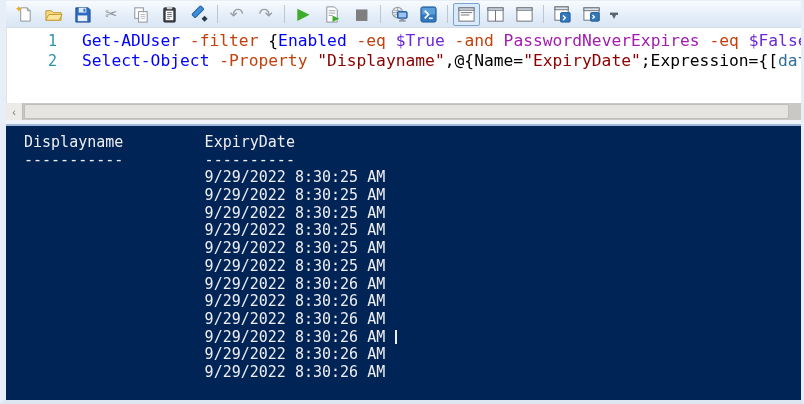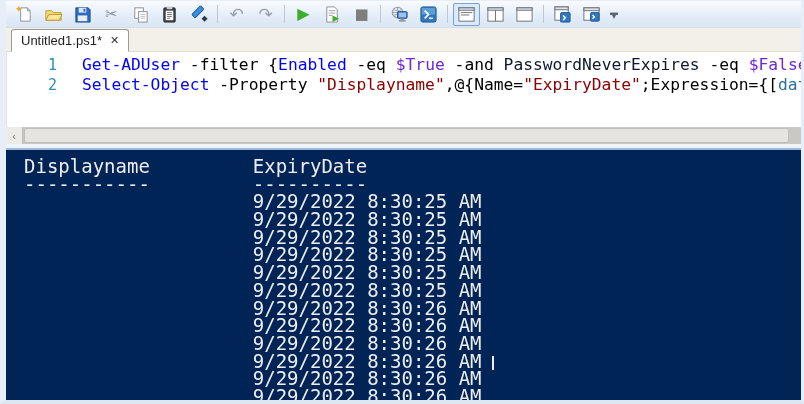--- a/index.html
+++ b/index.html
@@ -45,23 +45,23 @@
   
   .editor {
     flex:0 0 75px; background:#FFFFFF; overflow:hidden;
     font-family:"DejaVu Sans Mono", monospace; font-size:16.3px;
     padding-top:3px; border-left:1px solid #E4E2DA;
   }
   .code-line { display:flex; height:20px; line-height:20px; white-space:pre; }
   .lineno { width:50px; text-align:right; color:#2B91AF; font-size:15px; flex:0 0 50px; }
   .codetext { padding-left:25px; white-space:pre; }
   .tk-cmd   { color:#0000FF;margin-top:20px; }
-  .tk-param { color:#000000; }
+  .tk-param { color:#c2410c; }
   .tk-var   { color:#6d28d9; }
-  .tk-arg   { color:#0f172a; }
+  .tk-arg   { color:#a21caf; }
   .tk-str   { color:#8B0000; }
   .tk-type  { color:#2E6E9E; }
   .tk-plain { color:#000000; }
   
   .hscroll {
     flex:0 0 17px; background:#C9C8C5; display:flex; align-items:center; position:relative;
   }
   .hscroll-btn {
     width:17px; height:17px; background:#EDEBE7; color:#7A7A7A;
     display:flex; align-items:center; justify-content:center; font-size:11px;
@@ -69,21 +69,21 @@
   }
   .hscroll-thumb {
     position:absolute; left:18px; right:12px; top:1px; height:15px;
     background:#E6E4E0; border:1px solid #BFBEBB; border-radius:2px;
   }
   
   .splitter { flex:0 0 6px; background:#EFF4FA; border-bottom:2px solid #9FB8D8; }
   
   .console {
     flex:1 1 auto; background:#012456; color:#EEEDF0; overflow:hidden;
-    font-family:"DejaVu Sans Mono", monospace; font-size:19px;
+    font-family:"DejaVu Sans Mono", monospace; font-size:15px;
     padding:8px 0 0 18px;
   }
   .crow { white-space:pre; height:17.7px; line-height:17.7px; }
   .cursor {
     display:inline-block; width:0; height:14px;
     border-left:2px solid #EEEDF0; margin-left:10px; vertical-align:-2px;
   }
 </style>
 </head>
 <body>
@@ -241,26 +241,20 @@
             <path d="M11 10.5l2 2-2 2" fill="none" stroke="#fff" stroke-width="1.4"></path>
           </svg>
         </span>
       </div>
       <div class="overflow-btn">
         <span style="font-size:8px;line-height:3px;">▬</span>
         <span>▾</span>
       </div>
     </div>
 
-  <div class="tabbar">
-    <div class="tab">
-      <span class="tab-label">Untitled1.ps1*</span>
-      <span class="tab-close">✕</span>
-    </div>
-  </div>
 
   <div class="editor">
       <div class="code-line"><span class="lineno">1</span><span class="codetext"><span class="tk-cmd">Get-ADUser</span><span class="tk-plain"> </span><span class="tk-param">-filter</span><span class="tk-plain"> {</span><span class="tk-cmd">Enabled</span><span class="tk-plain"> </span><span class="tk-param">-eq</span><span class="tk-plain"> </span><span class="tk-var">$True</span><span class="tk-plain"> </span><span class="tk-param">-and</span><span class="tk-plain"> </span><span class="tk-arg">PasswordNeverExpires</span><span class="tk-plain"> </span><span class="tk-param">-eq</span><span class="tk-plain"> </span><span class="tk-var">$False</span></span></div>
       <div class="code-line"><span class="lineno">2</span><span class="codetext"><span class="tk-cmd">Select-Object</span><span class="tk-plain"> </span><span class="tk-param">-Property</span><span class="tk-plain"> </span><span class="tk-str">"Displayname"</span><span class="tk-plain">,@{Name=</span><span class="tk-str">"ExpiryDate"</span><span class="tk-plain">;Expression={[</span><span class="tk-type">dat</span></span></div>
     </div>
 
   <div class="hscroll">
     <div class="hscroll-btn">‹</div>
     <div class="hscroll-thumb"></div>
   </div>

